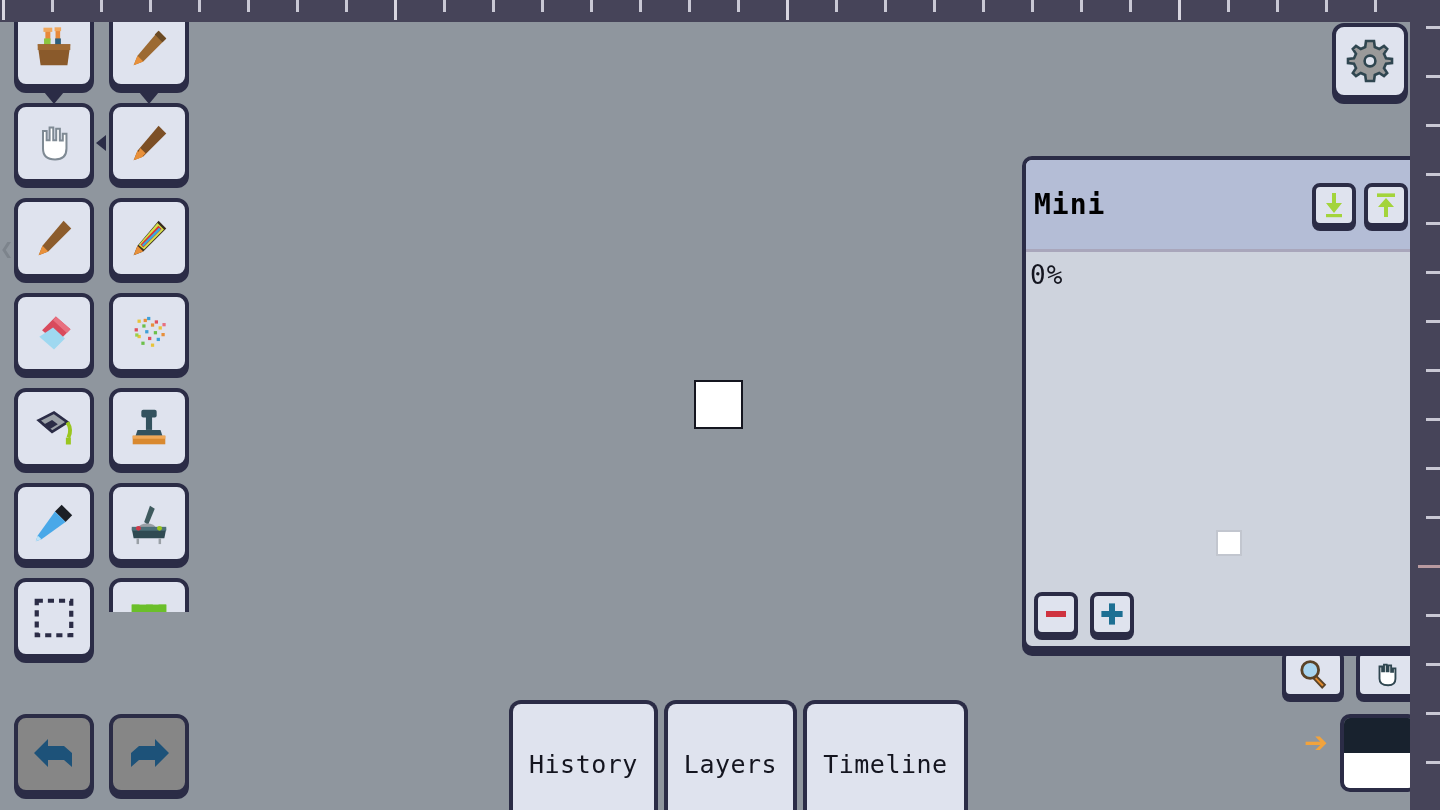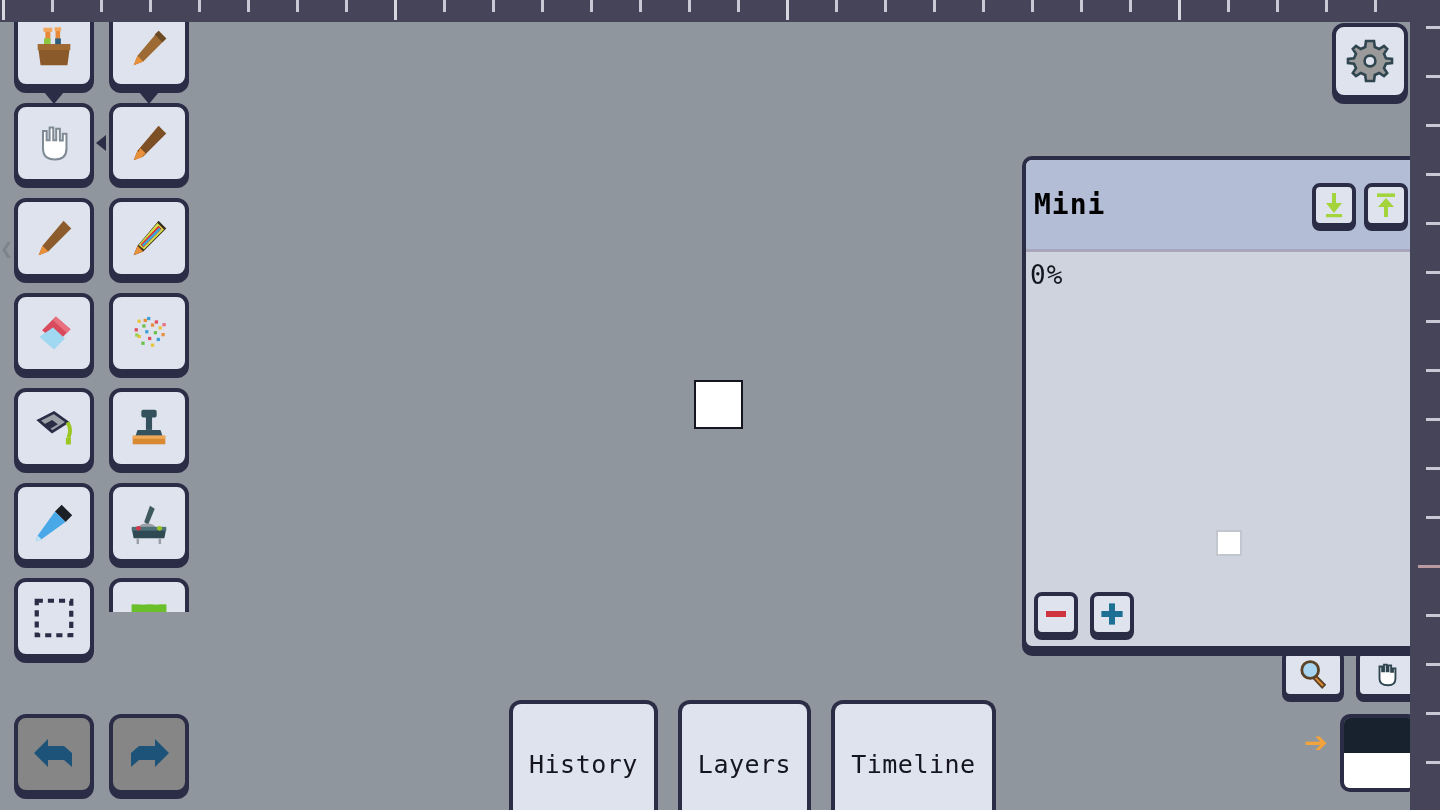--- a/index.html
+++ b/index.html
@@ -162,21 +162,21 @@
     z-index: 32;
     font-size: 44px;
     color: #9a9a9a;
   }
 
   
   #bottom-tabs {
     position: absolute;
     left: 509px; bottom: 0;
     display: flex;
-    gap: 20px;
+    gap: 6px;
     z-index: 14;
   }
   .bottom-tab {
     height: 110px;
     background: #dfe3ee;
     border: 4px solid #2b2c46;
     border-top-left-radius: 12px;
     border-top-right-radius: 12px;
     border-bottom: none;
     padding: 0 16px;

